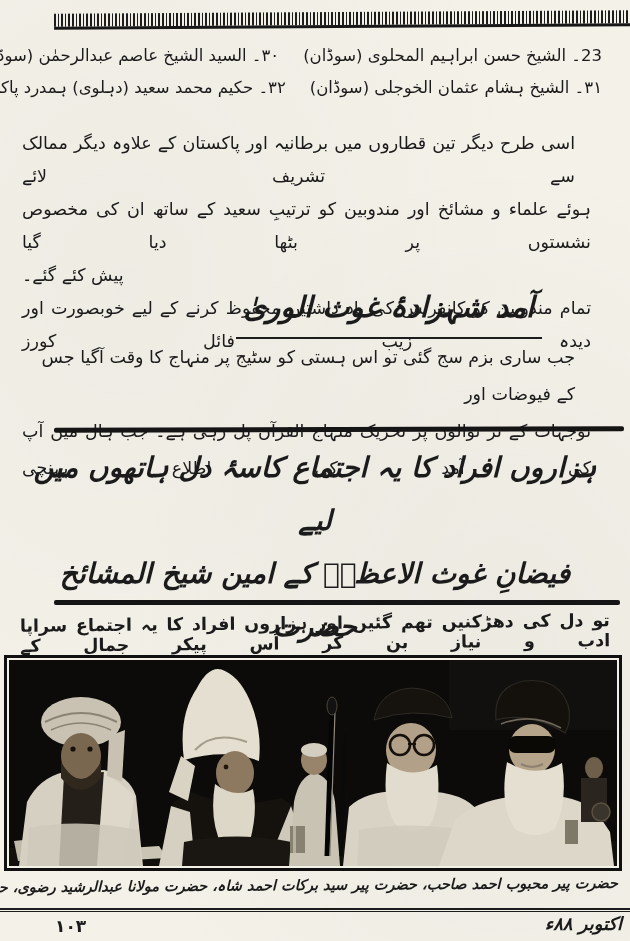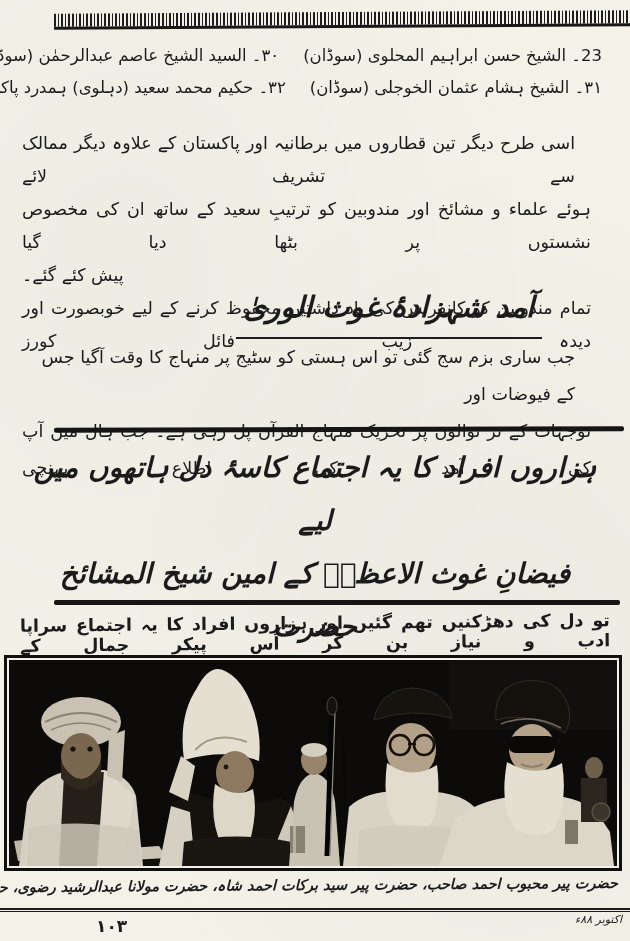--- a/index.html
+++ b/index.html
@@ -74,22 +74,22 @@
     position:absolute;top:877px;right:12px;left:12px;
     font-size:14.5px;font-weight:bold;font-style:italic;
     text-align:center;direction:rtl;
     transform:rotate(-0.4deg);
     white-space:nowrap;letter-spacing:-0.4px;
   }
   .rule-double{
     position:absolute;top:908px;left:0;width:630px;height:4px;
     border-top:2px solid #1c1c1c;border-bottom:1.2px solid #1c1c1c;box-sizing:border-box;
   }
-  .page-number{position:absolute;top:916px;left:55px;font-size:17px;font-weight:bold;direction:rtl;margin-left:41px;}
-  .issue{position:absolute;top:913px;right:8px;font-size:11px;font-weight:normal;font-style:italic;direction:rtl;}
+  .page-number{position:absolute;top:916px;left:55px;font-size:17px;font-weight:bold;direction:rtl;}
+  .issue{position:absolute;top:913px;right:8px;font-size:18px;font-weight:bold;font-style:italic;direction:rtl;}
 </style>
 </head>
 <body>
 
 <div class="page">
 
   <div class="top-rule"></div>
 
   <div class="delegates">
     <div class="delegate-row">

